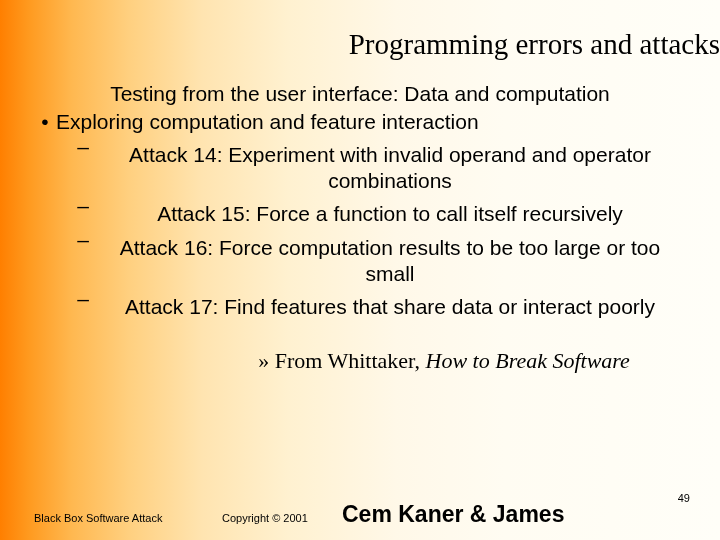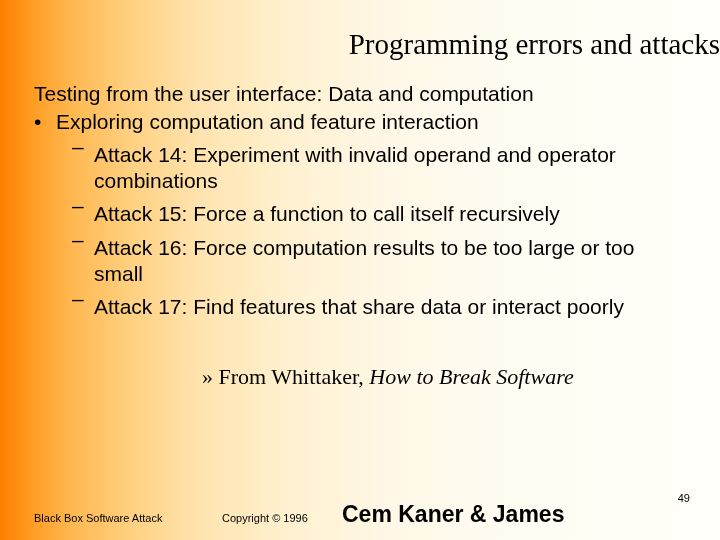--- a/index.html
+++ b/index.html
@@ -31,20 +31,21 @@
     text-align: right;
     font-size: 29px;
     padding-top: 28px;
     font-weight: 400;
   }
   .body {
     padding: 20px 34px 0 34px;
     font-size: 21px;
     line-height: 1.22;
     font-family: Arial, Helvetica, sans-serif;
+    text-align: center;
   }
   .intro {
     margin: 0 0 2px 0;
   }
   .bullet-row {
     display: flex;
     margin-left: 0;
   }
   .bullet-dot {
     width: 22px;
@@ -59,21 +60,21 @@
   }
   .dash {
     width: 22px;
     flex-shrink: 0;
   }
   .dash-text {
     flex: 1;
     margin-top: 8px;
   }
   .citation-wrap {
-    margin-top: 44px;
+    margin-top: 28px;
     margin-left: 168px;
     font-family: "Times New Roman", Times, serif;
     font-size: 22px;
   }
   .citation-lead {
     font-style: normal;
   }
   .citation-src {
     font-style: italic;
   }
@@ -147,18 +148,18 @@
     </div>
 
     <div class="citation-wrap">
       <span class="citation-lead">» From Whittaker, </span><span class="citation-src">How to Break Software</span>
     </div>
 
   </div>
 
   <div class="footer">
     <div class="foot-left">Black Box Software Attack</div>
-    <div class="foot-mid">Copyright ©  1996</div>
+    <div class="foot-mid">Copyright ©  2001</div>
     <div class="foot-authors">Cem Kaner &amp; James</div>
     <div class="foot-page">49</div>
   </div>
 
 </div>
 
 </body></html>

